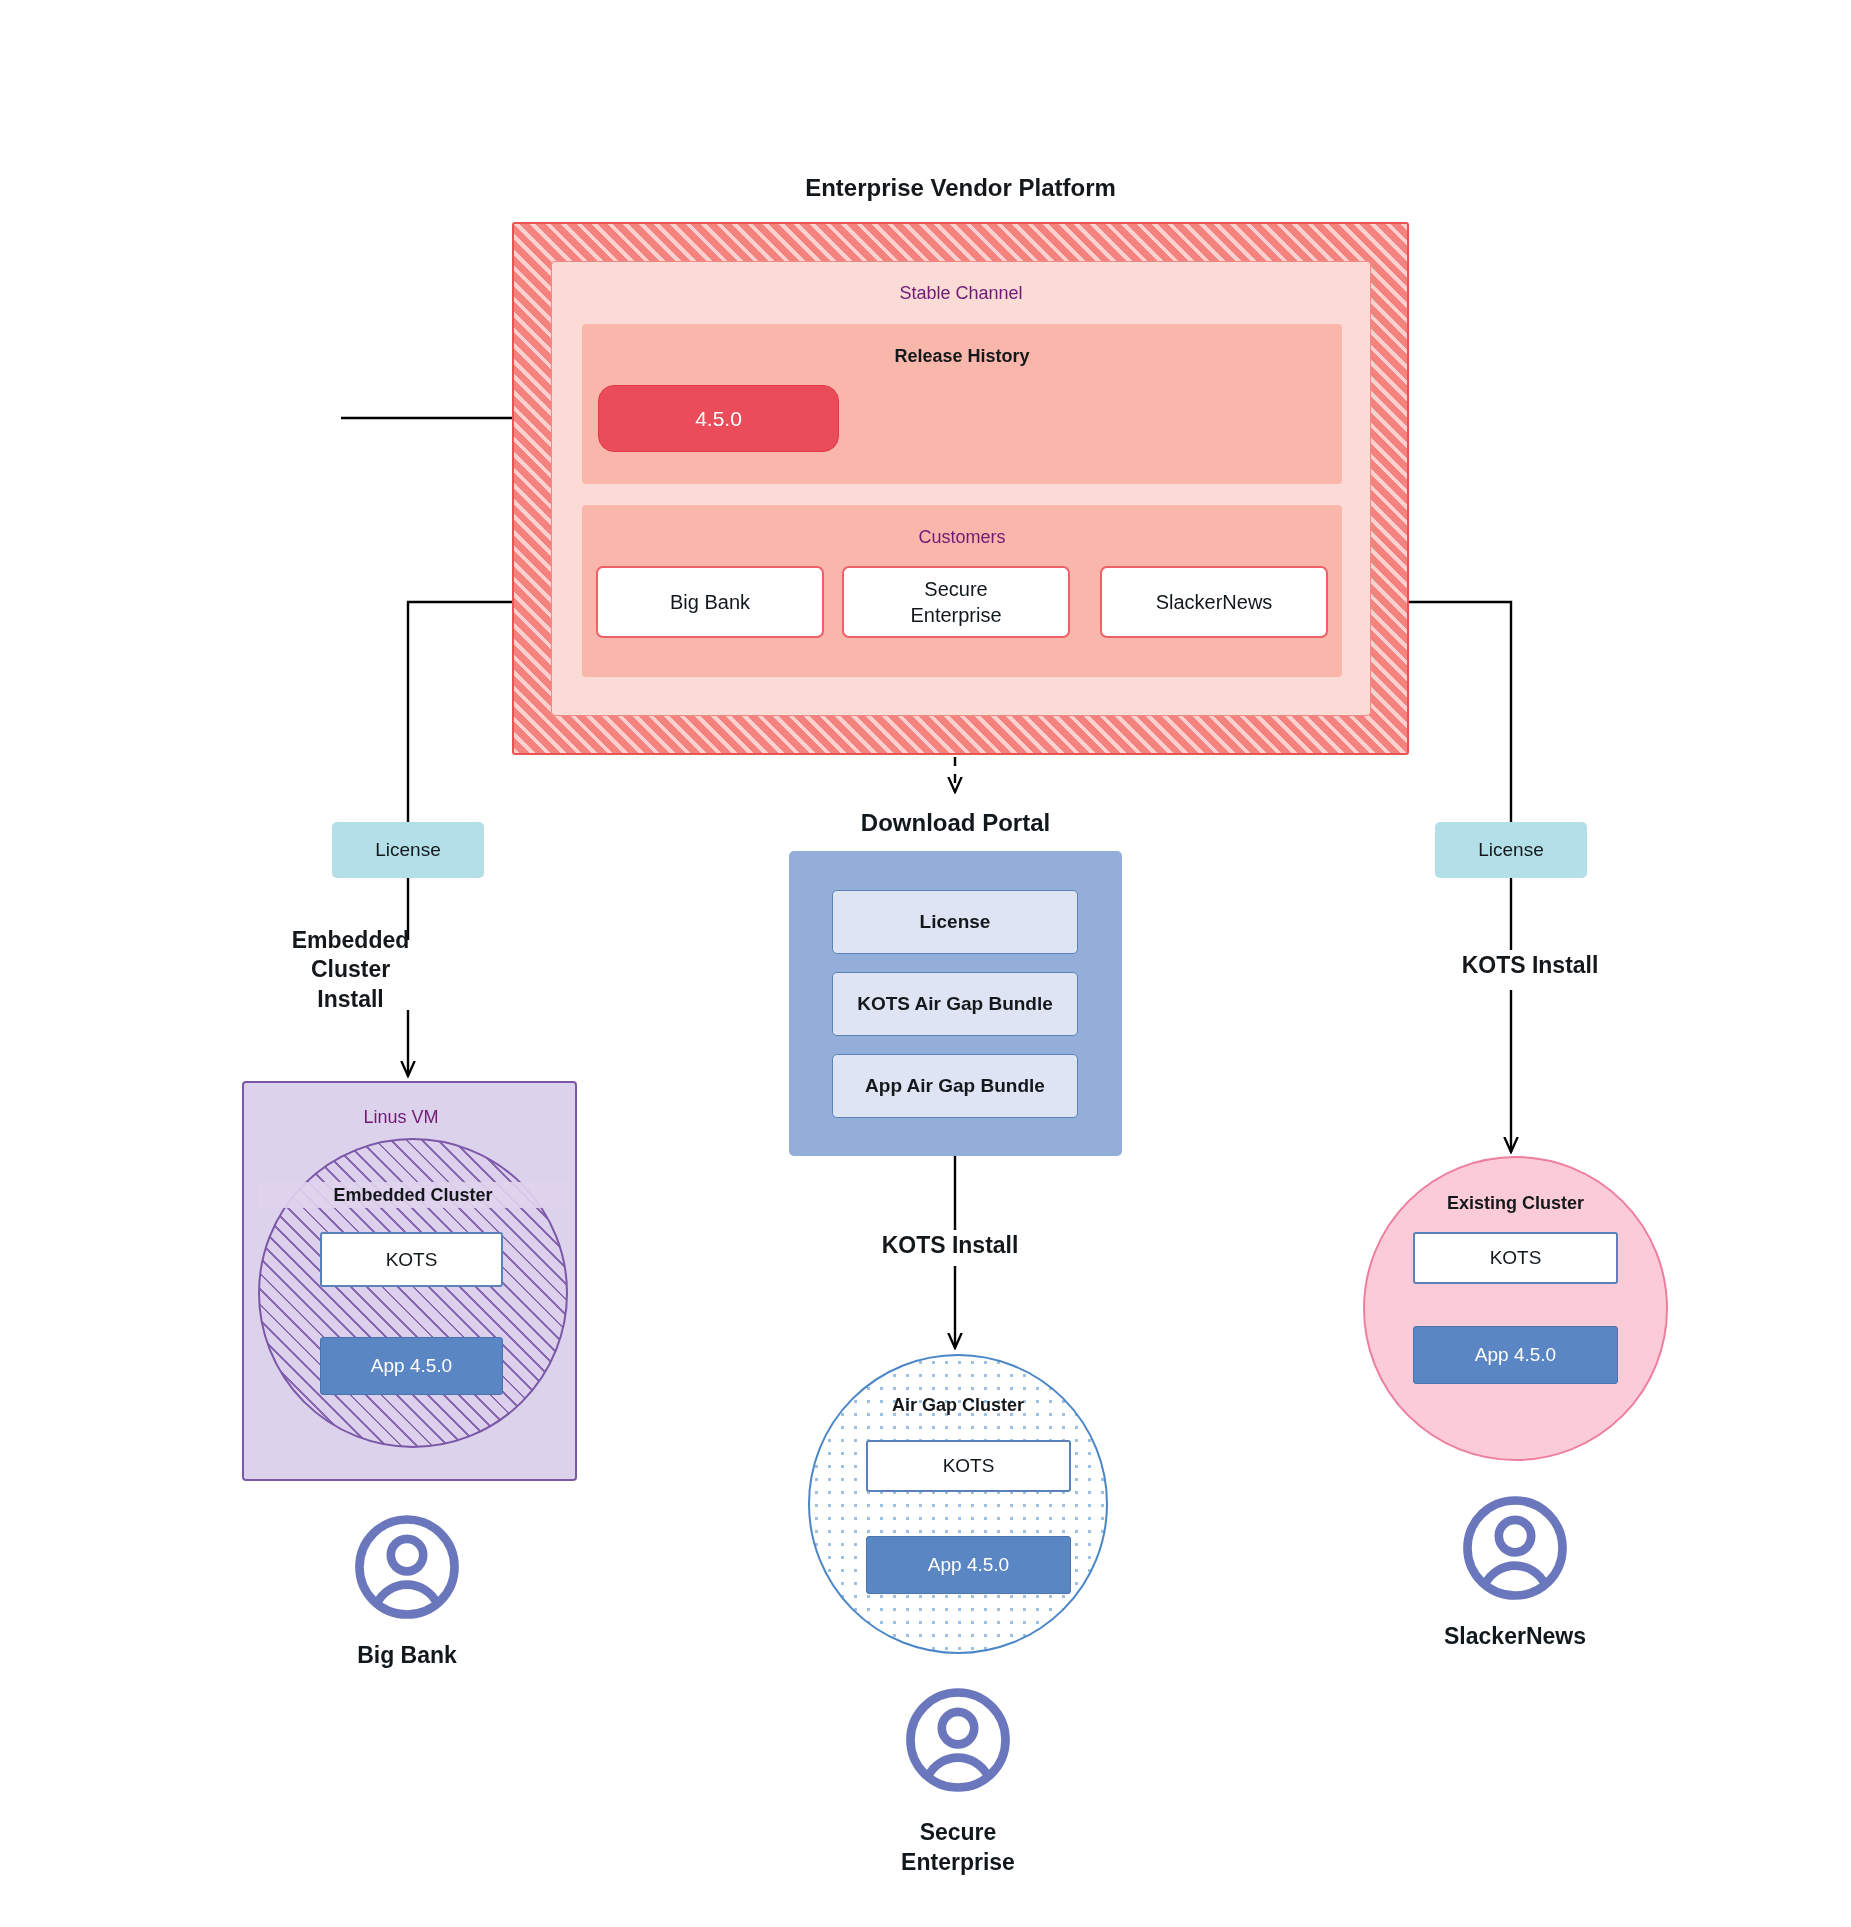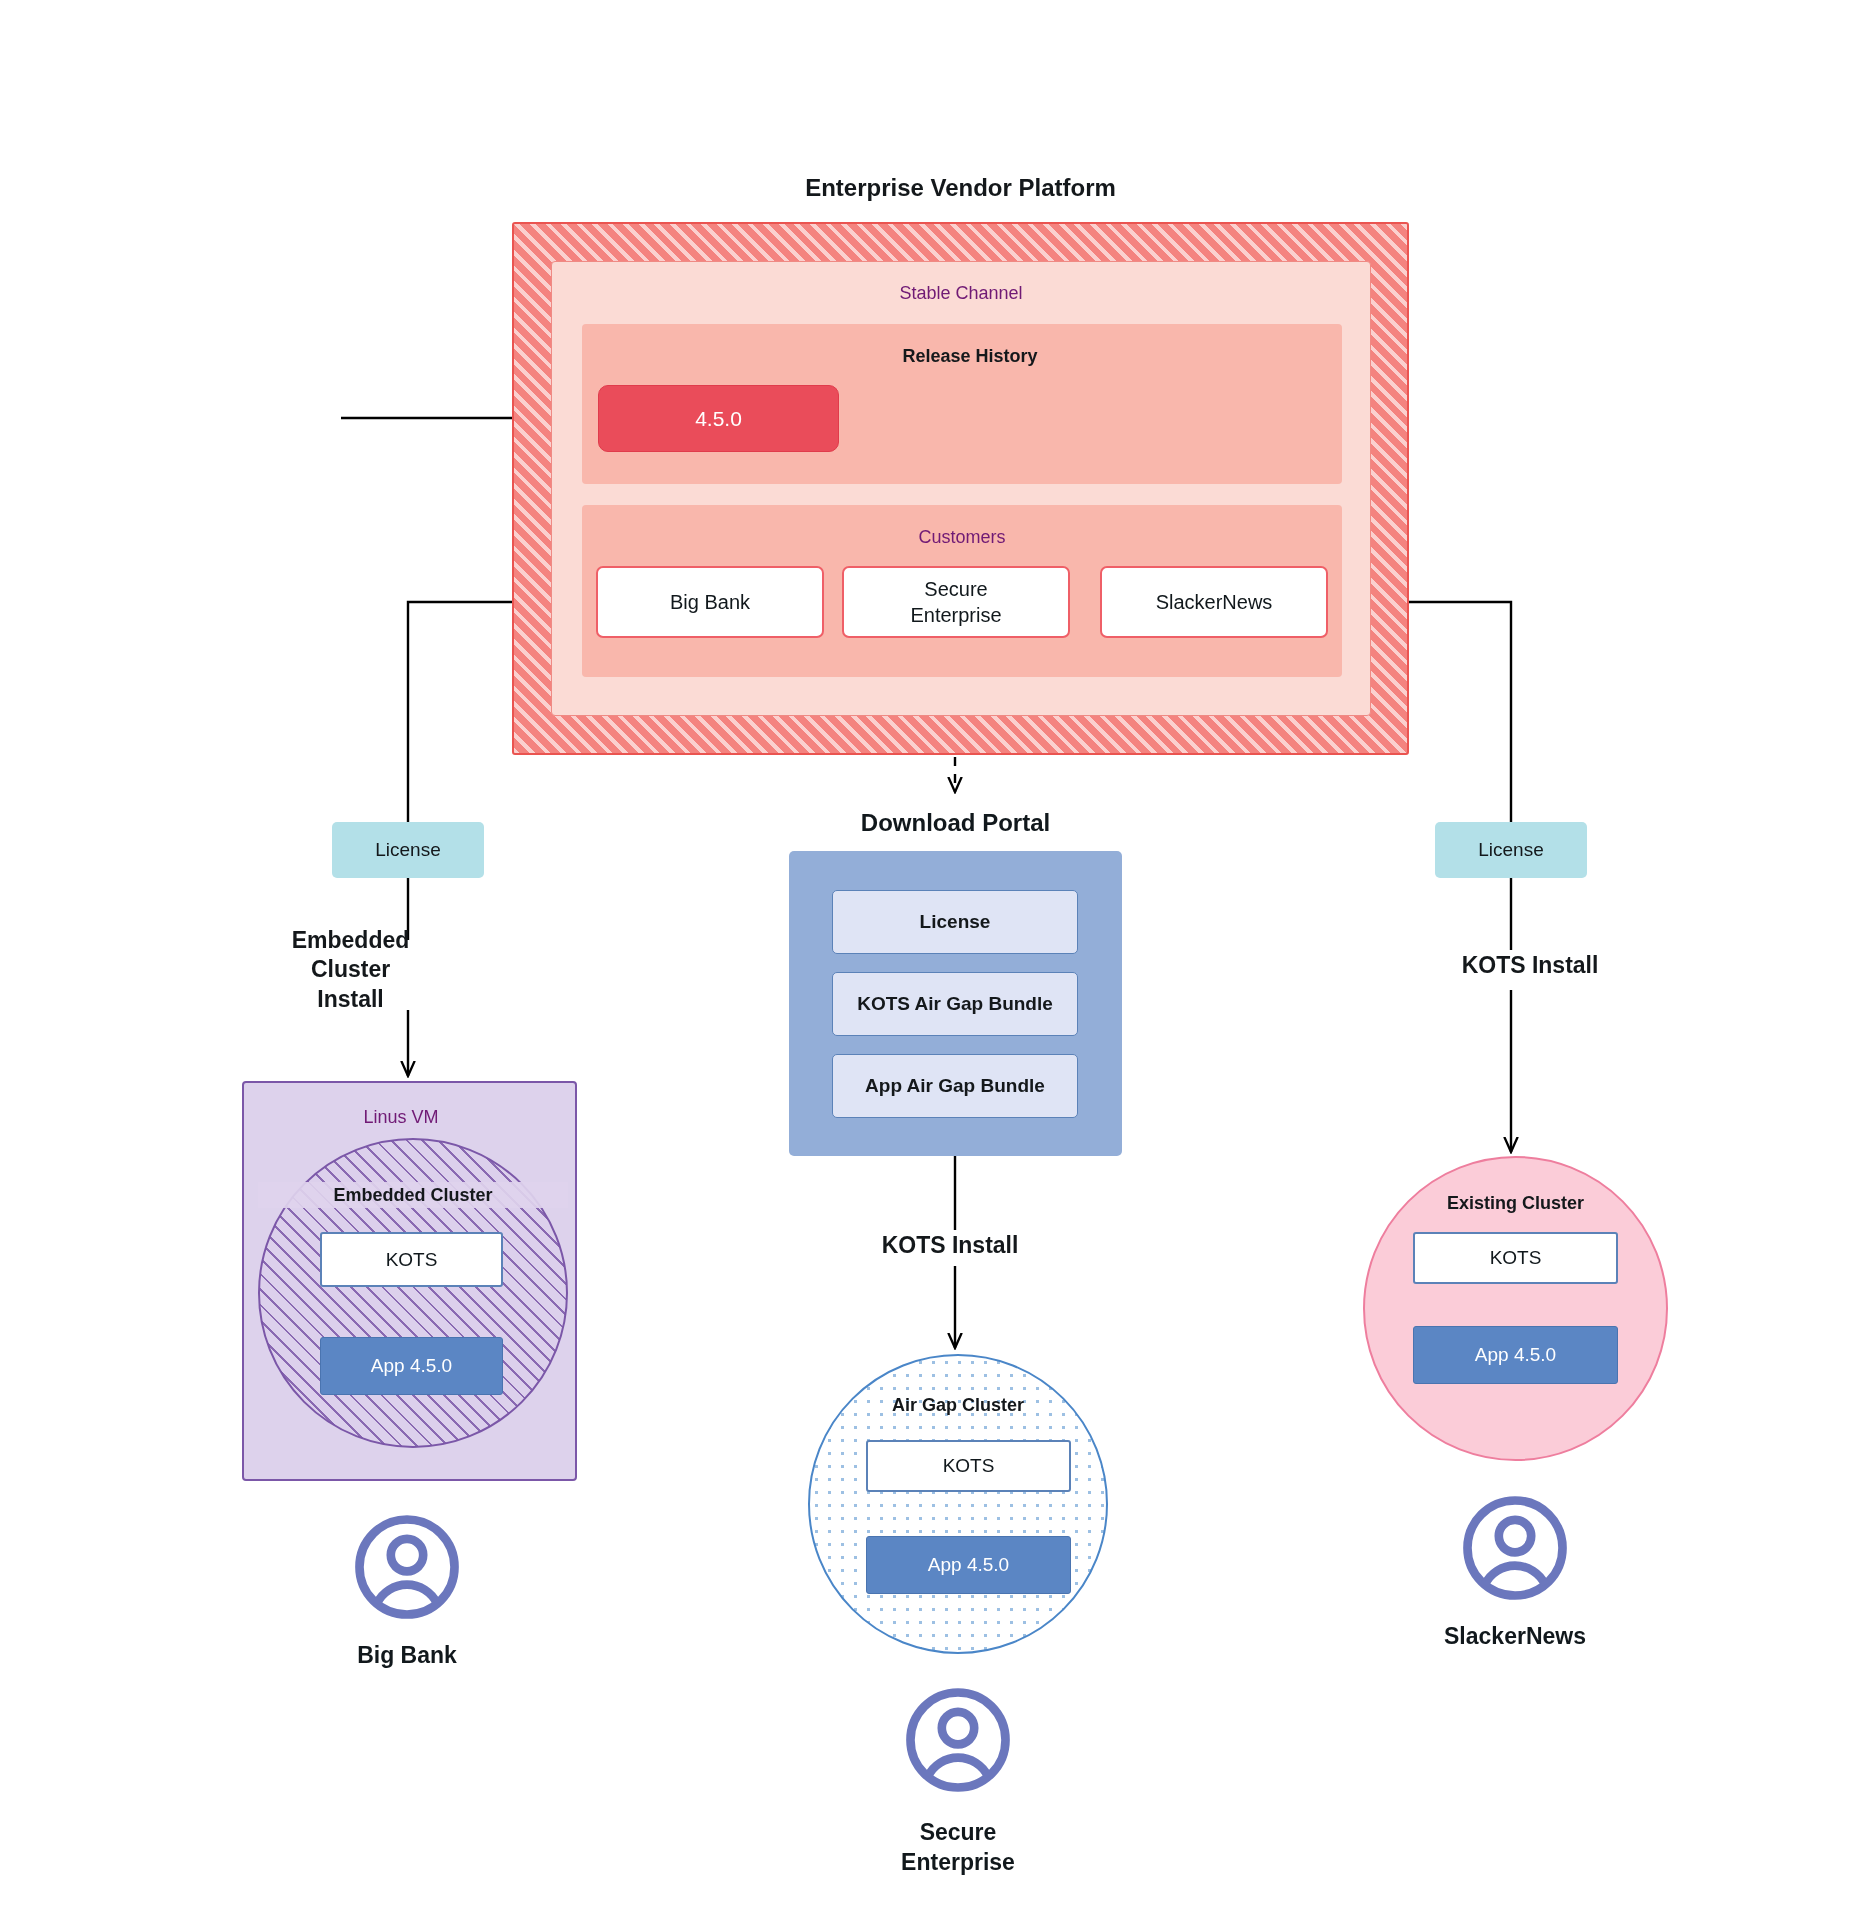--- a/index.html
+++ b/index.html
@@ -38,21 +38,21 @@
   }
   #release-history{
     left:582px;top:324px;width:760px;height:160px;
     background:#f9b7ac;border-radius:4px;
   }
   #customers-panel{
     left:582px;top:505px;width:760px;height:172px;
     background:#f9b7ac;border-radius:4px;
   }
   .rel-box{
-    height:67px;border-radius:10px;top:385px;
+    height:67px;border-radius:16px;top:385px;
     font-size:21px;
   }
   #rel-450{left:598px;width:241px;background:#ea4c5a;border:1px solid #e03b4b;color:#ffffff;}
   #rel-446{left:854px;width:228px;background:#ffffff;border:2px solid #ef6d75;color:#14181b;}
   .cust-box{
     top:566px;height:72px;background:#ffffff;
     border:2px solid #ef5f67;border-radius:7px;
     font-size:20px;line-height:1.3;white-space:pre-line;
   }
   #cust-bigbank{left:596px;width:228px;}
@@ -202,21 +202,21 @@
     </g>
   </svg>
 
   <div class="abs ctr ttl" id="vendor-title">Enterprise Vendor Platform</div>
   <div class="abs" id="vendor-outer"></div>
 
   <div class="abs" id="stable-channel"></div>
   <div class="abs ctr sub" style="left:551px;top:280px;width:820px;height:26px;">Stable Channel</div>
 
   <div class="abs" id="release-history"></div>
-  <div class="abs ctr sub-b" style="left:582px;top:343px;width:760px;height:26px;margin-left:8px;">Release History</div>
+  <div class="abs ctr sub-b" style="left:582px;top:343px;width:760px;height:26px;">Release History</div>
   <div class="abs ctr rel-box" id="rel-450">4.5.0</div>
 
   <div class="abs" id="customers-panel"></div>
   <div class="abs ctr sub" style="left:582px;top:524px;width:760px;height:26px;">Customers</div>
   <div class="abs ctr cust-box" id="cust-bigbank">Big Bank</div>
   <div class="abs ctr cust-box" id="cust-secure">Secure
 Enterprise</div>
   <div class="abs ctr cust-box" id="cust-slacker">SlackerNews</div>
 
 

